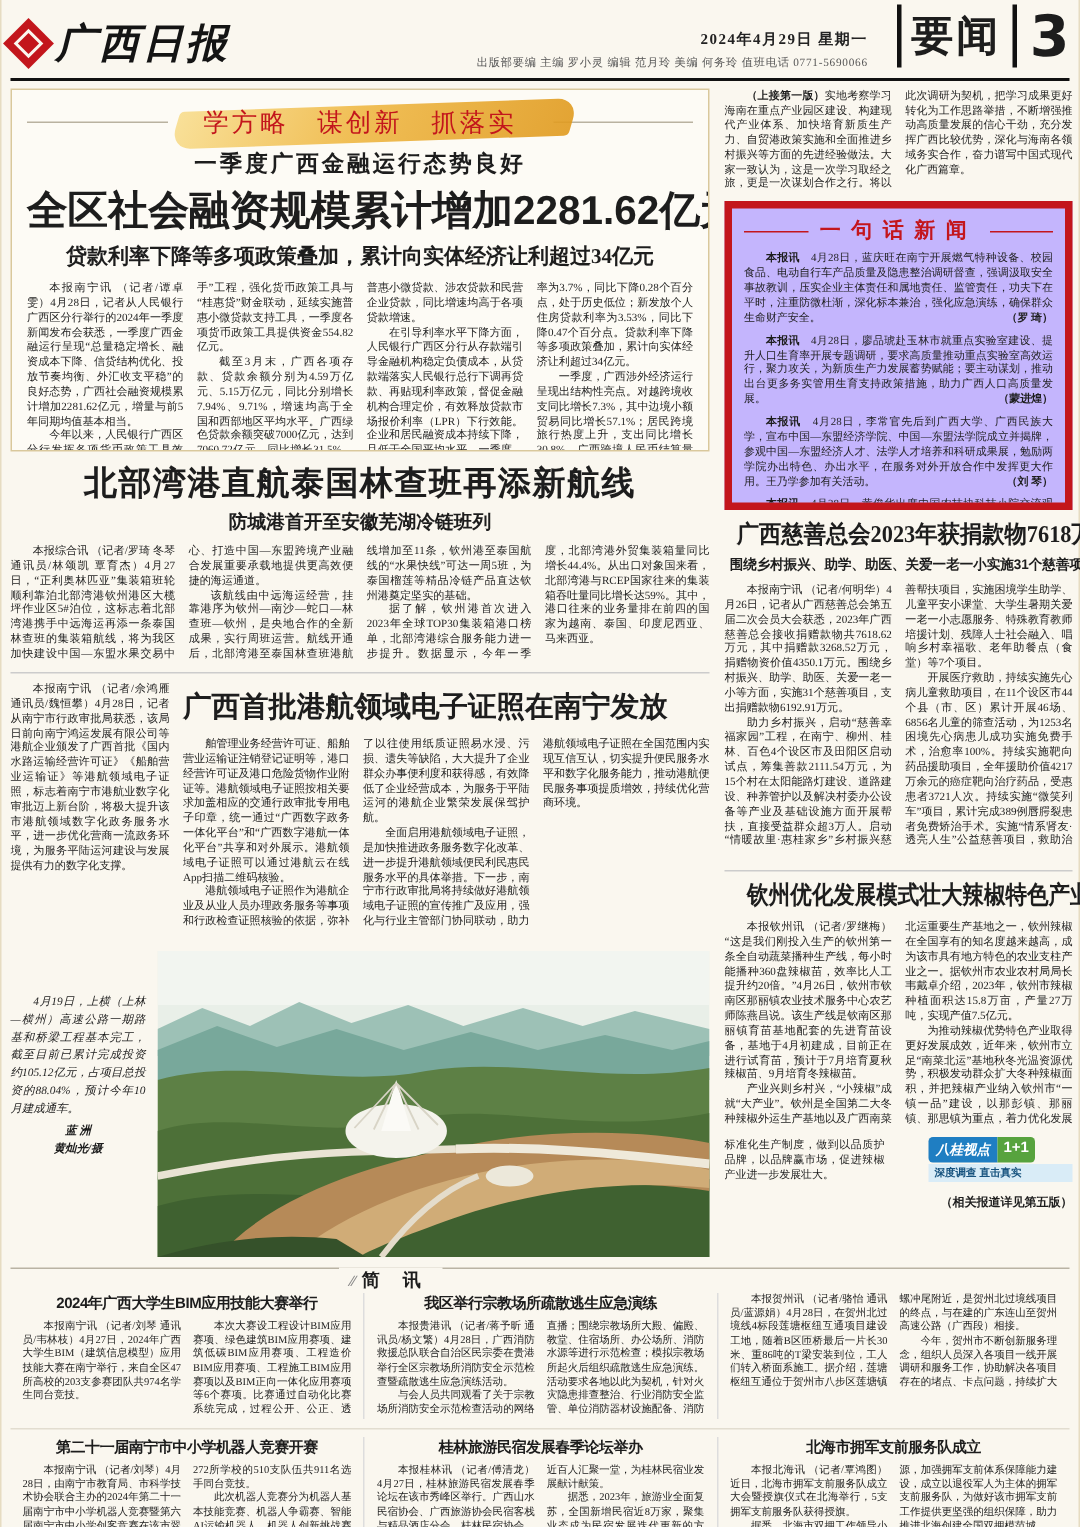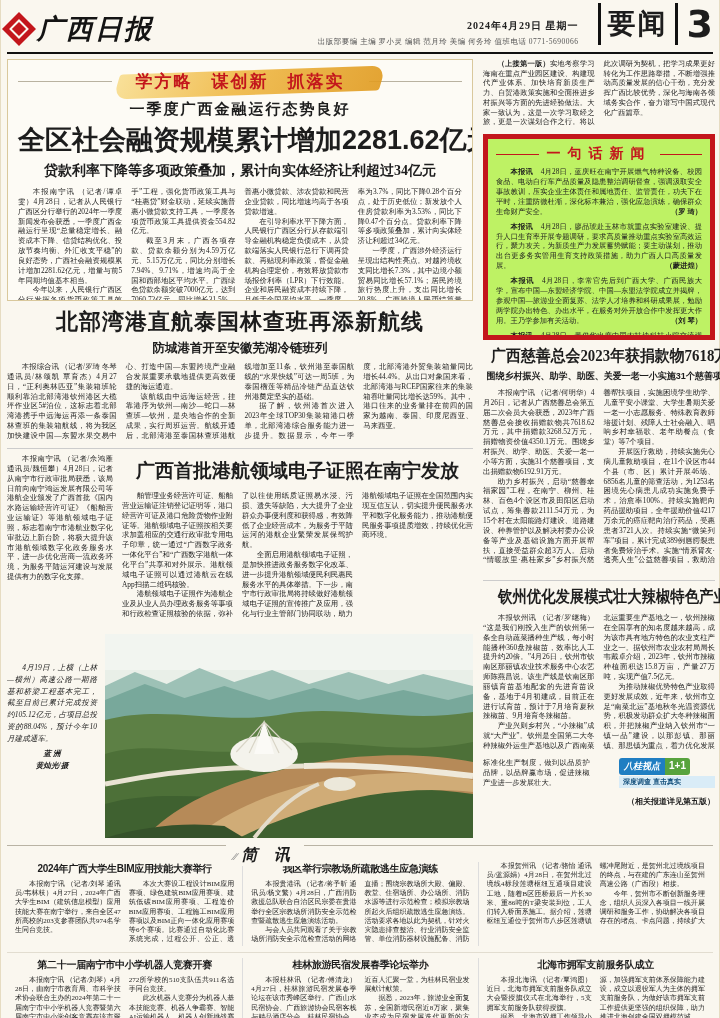--- a/index.html
+++ b/index.html
@@ -25,54 +25,54 @@
   .main { display:flex; gap:10px; margin-top:5px; }
   .colL { width:466px; }
   .colR { width:232px; }
 
   
   .fin-box { border:1px solid #d9c89c; background:#fdfbf5; padding:6px 10px 8px 10px; height:242px; overflow:hidden; }
   .slogan-row { display:flex; align-items:center; gap:10px; margin:2px 0 5px 0; }
   .sline { flex:1; height:1px; background:#b9b2a0; }
   .slogan-wrap { position:relative; padding:2px 14px; }
   .ribbon { position:absolute; left:-4px; right:-22px; top:2px; bottom:0; background:linear-gradient(100deg,#f8dd8e 0%,#efb844 45%,#e09a1e 100%); transform:skewX(-18deg) rotate(-2deg); border-radius:3px 14px 3px 14px; opacity:.9; }
-  .slogan-text { position:relative; font-family:"Liberation Sans", sans-serif; font-weight:700; font-size:17px; color:#c3161c; letter-spacing:2px; }
+  .slogan-text { position:relative; font-family:"Liberation Sans", sans-serif; font-weight:400; font-size:17px; color:#c3161c; letter-spacing:2px; }
   .kicker { text-align:center; font-size:15px; font-weight:700; letter-spacing:2px; margin:2px 0 3px 0; }
   .fin-headline { text-align:center; font-family:"Liberation Sans", sans-serif; font-weight:900; font-size:27px; letter-spacing:0; white-space:nowrap; margin:1px 0 4px 0; }
   .fin-sub { text-align:center; font-weight:700; font-size:14px; margin-bottom:7px; }
   .body-cols { column-gap:9px; column-fill:auto; font-size:7.4px; line-height:1.33; overflow:hidden; }
   .body-cols p, .lead-col p, .caption p { margin:0; text-indent:2em; text-align:justify; }
   .fin-body { columns:4; height:128px; }
 
   
   .port { margin-top:6px; }
   .port-headline { text-align:center; font-weight:700; font-size:22px; letter-spacing:1px; white-space:nowrap; }
   .port-sub { text-align:center; font-weight:700; font-size:12.5px; margin:3px 0 5px 0; }
   .port-body { columns:4; height:80px; }
 
   
   .ecert { margin-top:6px; border-top:1px solid #ccc; padding-top:5px; display:flex; gap:9px; }
   .lead-col { width:106px; font-size:7.4px; line-height:1.33; height:170px; overflow:hidden; }
   .ecert-right { flex:1; }
-  .ecert-headline { text-align:center; font-weight:900; font-size:19px; white-space:nowrap; margin:4px 0 7px 0; }
+  .ecert-headline { font-weight:900; font-size:19px; white-space:nowrap; margin:4px 0 7px 0; }
   .ecert-body { columns:3; height:136px; }
 
   
   .photo-row { display:flex; gap:8px; margin-top:7px; height:204px; }
   .caption { width:90px; font-style:italic; font-size:7.6px; line-height:1.55; padding-top:28px; }
   .credit { text-align:center; font-weight:700; margin-top:4px; font-style:italic; }
   .photo { flex:1; height:204px; }
   .photo svg { width:100%; height:100%; display:block; }
 
   
   .jump { columns:2; column-gap:9px; column-fill:auto; font-size:7.3px; line-height:1.33; height:70px; overflow:hidden; }
   .jump p { margin:0; text-indent:2em; text-align:justify; }
   .jump b { font-weight:700; }
 
-  .redbox { margin-top:5px; border:5px solid #c3161c; background:#bef264; padding:4px 8px 5px 8px; height:206px; overflow:hidden; }
+  .redbox { margin-top:5px; border:5px solid #c3161c; background:#c4b5fd; padding:4px 8px 5px 8px; height:206px; overflow:hidden; }
   .rb-title-row { display:flex; align-items:center; gap:8px; margin:2px 0 4px 0; }
   .rline { flex:1; height:1px; background:#c3161c; }
   .rb-title { color:#c3161c; font-family:"Liberation Sans", sans-serif; font-weight:900; font-size:14px; letter-spacing:7px; }
   .rb-item { font-size:7.3px; line-height:1.36; text-align:justify; text-indent:2em; margin-bottom:5px; }
   .rb-item b { font-weight:700; }
   .sig { float:right; font-weight:700; }
 
   .charity { margin-top:6px; }
   .fit { white-space:nowrap; display:block; }
   .charity-headline { text-align:center; font-weight:900; font-size:16px; transform:scaleX(.93); transform-origin:center; }
@@ -88,21 +88,21 @@
   .badge { width:96px; margin-left:auto; }
   .badge-top { display:flex; align-items:stretch; }
   .badge-name { background:#1f7ec2; color:#fff; font-family:"Liberation Sans", sans-serif; font-style:italic; font-weight:900; font-size:9px; padding:2px 5px; border-radius:3px 0 0 3px; white-space:nowrap; }
   .badge-plus { background:#57a33e; color:#fff; font-family:"Liberation Sans", sans-serif; font-weight:900; font-size:10px; padding:2px 4px; border-radius:0 3px 3px 0; }
   .badge-strip { background:#d9ecf7; color:#16527e; font-family:"Liberation Sans", sans-serif; font-weight:700; font-size:7px; padding:1px 4px; margin-top:1px; white-space:nowrap; }
   .end-note { font-weight:700; font-size:8px; text-align:right; margin-top:8px; }
 
   
   .briefs { margin-top:7px; border-top:1px solid #b9b3a4; }
   .divider { position:relative; height:16px; }
-  .div-label { position:absolute; left:31%; top:-1px; background:#faf7ef; padding:0 8px; font-weight:900; font-size:16px; letter-spacing:6px; font-family:"Liberation Sans", sans-serif;font-style:italic; }
+  .div-label { position:absolute; left:31%; top:-1px; background:#faf7ef; padding:0 8px; font-weight:900; font-size:12px; letter-spacing:6px; font-family:"Liberation Sans", sans-serif; }
   .div-label::before { content:"∕∕"; color:#888; font-weight:400; letter-spacing:0; margin-right:4px; font-size:10px; }
   .brief-grid { display:flex; }
   .brief-cell { width:33.33%; padding:0 8px; }
   .brief-cell + .brief-cell { border-left:1px solid #ddd; }
   .brief-title { text-align:center; font-family:"Liberation Sans", sans-serif; font-weight:700; font-size:10px; letter-spacing:-.3px; white-space:nowrap; margin-bottom:4px; }
   .brief-body { columns:2; column-gap:8px; column-fill:auto; font-size:7px; line-height:1.32; height:66px; overflow:hidden; }
   .brief-body p { margin:0; text-indent:2em; text-align:justify; }
   .row2 .brief-body { height:72px; }
   .brief-row + .brief-row { margin-top:6px; border-top:1px solid #e2ddd0; padding-top:5px; }
 </style>
@@ -218,21 +218,21 @@
       </div>
 
       <div class="redbox">
         <div class="rb-title-row">
           <span class="rline"></span>
           <span class="rb-title">一句话新闻</span>
           <span class="rline"></span>
         </div>
         <div class="rb-item"><b>本报讯</b>　<span>4月28日，蓝庆旺在南宁开展燃气特种设备、校园食品、电动自行车产品质量及隐患整治调研督查，强调汲取安全事故教训，压实企业主体责任和属地责任、监管责任，功夫下在平时，注重防微杜渐，深化标本兼治，强化应急演练，确保群众生命财产安全。</span><span class="sig">（罗 琦）</span></div>
         <div class="rb-item"><b>本报讯</b>　<span>4月28日，廖品琥赴玉林市就重点实验室建设、提升人口生育率开展专题调研，要求高质量推动重点实验室高效运行，聚力攻关，为新质生产力发展蓄势赋能；要主动谋划，推动出台更多务实管用生育支持政策措施，助力广西人口高质量发展。</span><span class="sig">（蒙进煌）</span></div>
-        <div class="rb-item"><b>本报讯</b>　<span>4月28日，李常官先后到广西大学、广西民族大学，宣布中国—东盟经济学院、中国—东盟法学院成立并揭牌，参观中国—旅游业全面复苏、法学人才培养和科研成果展，勉励两学院办出特色、办出水平，在服务对外开放合作中发挥更大作用。王乃学参加有关活动。</span><span class="sig">（刘 琴）</span></div>
+        <div class="rb-item"><b>本报讯</b>　<span>4月28日，李常官先后到广西大学、广西民族大学，宣布中国—东盟经济学院、中国—东盟法学院成立并揭牌，参观中国—东盟经济人才、法学人才培养和科研成果展，勉励两学院办出特色、办出水平，在服务对外开放合作中发挥更大作用。王乃学参加有关活动。</span><span class="sig">（刘 琴）</span></div>
         <div class="rb-item"><b>本报讯</b>　<span>4月28日，黄俊华出席中国农技协科技小院交流观摩活动时指出，要加强交流合作，进一步围绕地方产业需求，瞄准产业痛点，在服务当地农业特色主导产业当中培养一批过硬的科技小院人才，建强科技小院队伍，促进科技小院发展，推动乡村全面振兴。</span></div>
       </div>
 
       <div class="charity">
         <div class="charity-headline fit">广西慈善总会2023年获捐款物7618万多元</div>
         <div class="charity-sub">围绕乡村振兴、助学、助医、关爱一老一小实施31个慈善项目</div>
         <div class="body-cols charity-body">
             <p>本报南宁讯 （记者/何明华）4月26日，记者从广西慈善总会第五届二次会员大会获悉，2023年广西慈善总会接收捐赠款物共7618.62万元，其中捐赠款3268.52万元，捐赠物资价值4350.1万元。围绕乡村振兴、助学、助医、关爱一老一小等方面，实施31个慈善项目，支出捐赠款物6192.91万元。</p>
             <p>助力乡村振兴，启动“慈善幸福家园”工程，在南宁、柳州、桂林、百色4个设区市及田阳区启动试点，筹集善款2111.54万元，为15个村在太阳能路灯建设、道路建设、种养管护以及解决村委办公设备等产业及基础设施方面开展帮扶，直接受益群众超3万人。启动“情暖故里·惠桂家乡”乡村振兴慈善帮扶项目，实施困境学生助学、儿童平安小课堂、大学生暑期关爱一老一小志愿服务、特殊教育教师培援计划、残障人士社会融入、唱响乡村幸福歌、老年助餐点（食堂）等7个项目。</p>
             <p>开展医疗救助，持续实施先心病儿童救助项目，在11个设区市44个县（市、区）累计开展46场、6856名儿童的筛查活动，为1253名困境先心病患儿成功实施免费手术，治愈率100%。持续实施靶向药品援助项目，全年援助价值4217万余元的癌症靶向治疗药品，受惠患者3721人次。持续实施“微笑列车”项目，累计完成389例唇腭裂患者免费矫治手术。实施“情系肾友·透亮人生”公益慈善项目，救助治疗169人。联合爱心企业设立210万元的救助基金，累计援助口腔、疑难病、精神障碍等患者1508人。</p>

